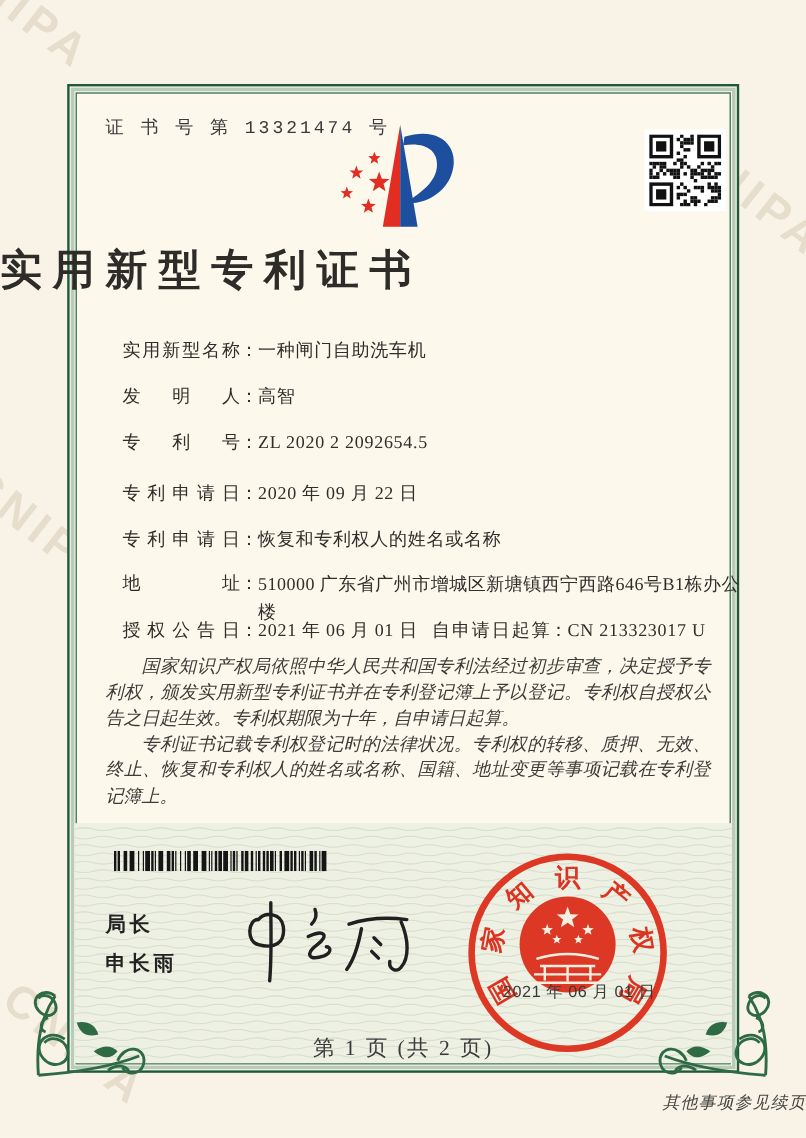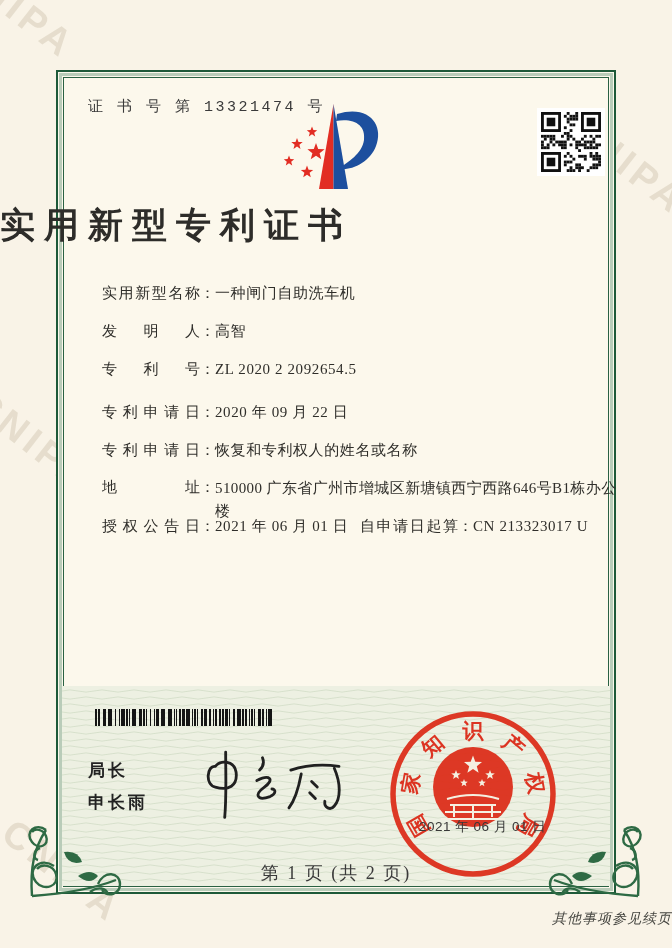--- a/index.html
+++ b/index.html
@@ -299,20 +299,22 @@
   </div>
   <div class="frow" style="top:233px">
     <span class="flabel">授权公告日</span><span>：</span><span class="fvalue">2021 年 06 月 01 日</span>
     <span class="grant2">
       <span class="flabel">自申请日起算</span><span>：</span><span class="fvalue">CN 213323017 U</span>
     </span>
   </div>
 </div>
 
 <div class="paras">
+  <p>国家知识产权局依照中华人民共和国专利法经过初步审查，决定授予专利权，颁发实用新型专利证书并在专利登记簿上予以登记。专利权自授权公告之日起生效。专利权期限为十年，自申请日起算。</p>
+  <p>专利证书记载专利权登记时的法律状况。专利权的转移、质押、无效、终止、恢复和专利权人的姓名或名称、国籍、地址变更等事项记载在专利登记簿上。</p>
 </div>
 
 <div class="barcode">
   <svg id="barcodeSvg" width="178" height="17">
       <rect x="0" y="0" width="2" height="17" fill="#151515"></rect>
       <rect x="3" y="0" width="2" height="17" fill="#151515"></rect>
       <rect x="8" y="0" width="3" height="17" fill="#151515"></rect>
       <rect x="13" y="0" width="4" height="17" fill="#151515"></rect>
       <rect x="20" y="0" width="1" height="17" fill="#151515"></rect>
       <rect x="24" y="0" width="1" height="17" fill="#151515"></rect>

